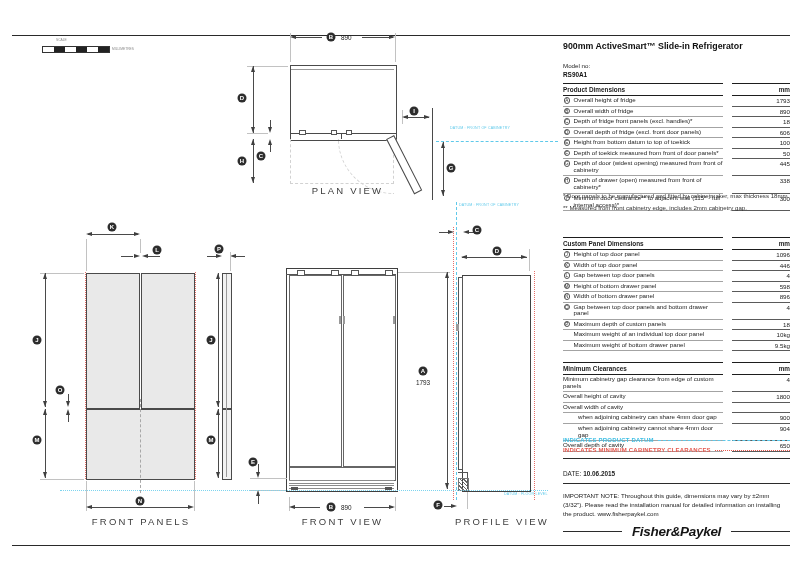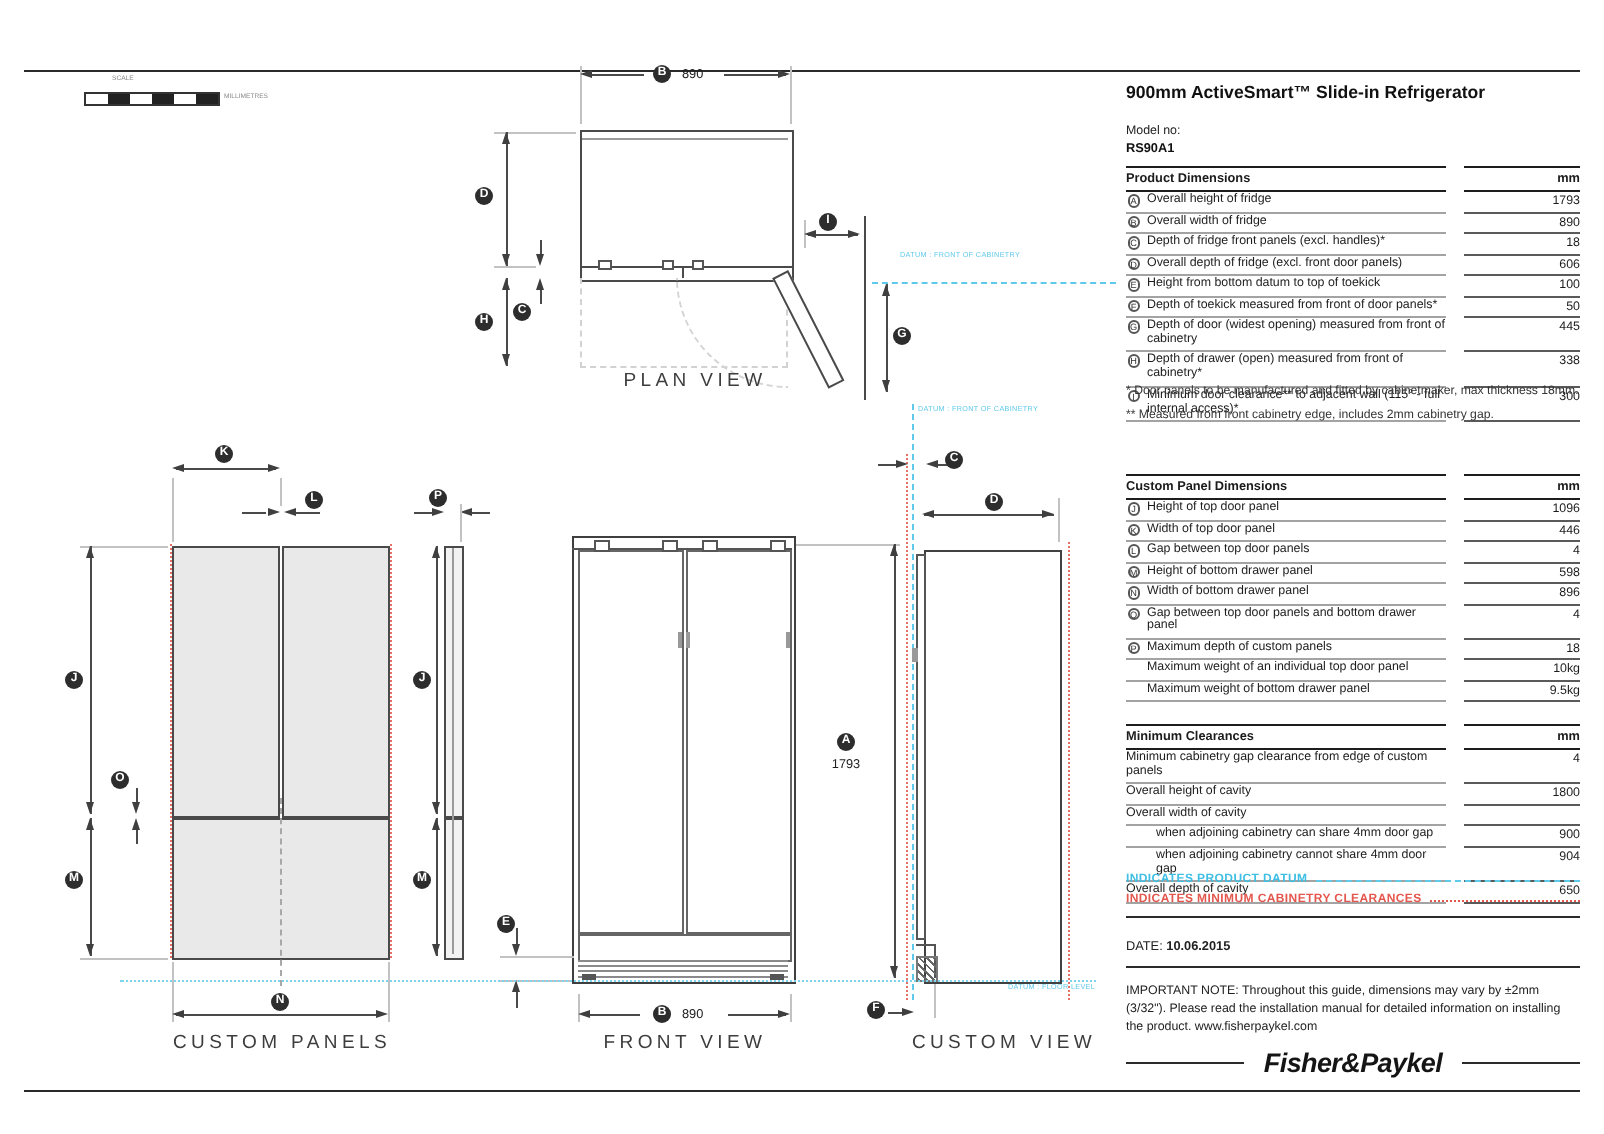--- a/index.html
+++ b/index.html
@@ -189,21 +189,21 @@
   <div class="arw up" style="left:215.5px;top:409px"></div>
   <div class="arw down" style="left:215.5px;top:472px"></div>
   <div class="mk" style="left:211px;top:440px">M</div>
 
   <div class="mk" style="left:219px;top:249px">P</div>
   <div class="hl" style="left:207px;top:256px;width:9px"></div>
   <div class="arw right" style="left:216px;top:253.5px"></div>
   <div class="arw left" style="left:230px;top:253.5px"></div>
   <div class="hl" style="left:236px;top:256px;width:9px"></div>
   <div class="vlt" style="left:230px;top:252px;height:19px"></div>
-  <div class="vlabel" style="left:72px;top:516px;width:138px">CUSTOM PANELS</div>
+  <div class="vlabel" style="left:72px;top:516px;width:138px">FRONT PANELS</div>
 
   <div class="wrect" style="left:286px;top:268px;width:110px;height:222px;border-width:1.2px;border-color:#3f3f3f"></div>
   <div class="hl" style="left:286px;top:273.5px;width:110px;background:#555"></div>
   <div class="wrect" style="left:288.5px;top:275px;width:51px;height:190px;border-color:#666"></div>
   <div class="wrect" style="left:342.5px;top:275px;width:51px;height:190px;border-color:#666"></div>
   <div class="wrect" style="left:297px;top:270px;width:6px;height:4px;border-color:#555"></div>
   <div class="wrect" style="left:331px;top:270px;width:6px;height:4px;border-color:#555"></div>
   <div class="wrect" style="left:351px;top:270px;width:6px;height:4px;border-color:#555"></div>
   <div class="wrect" style="left:385px;top:270px;width:6px;height:4px;border-color:#555"></div>
   <div style="position:absolute;left:338.5px;top:316px;width:2px;height:8px;background:#999"></div>
@@ -260,21 +260,21 @@
   <div class="wrect" style="left:457.5px;top:277px;width:3.5px;height:191px;border-color:#555"></div>
   <div style="position:absolute;left:455.5px;top:324px;width:3px;height:7px;background:#999"></div>
   <div class="hl" style="left:458px;top:472px;width:9px;background:#555"></div>
   <div class="vl" style="left:467px;top:472px;height:17px;background:#555"></div>
   <div class="hatch" style="left:458px;top:478px;width:9px;height:11px"></div>
 
   <div class="hl" style="left:444px;top:506px;width:7px"></div>
   <div class="arw right" style="left:451px;top:503.5px"></div>
   <div class="vlt" style="left:467px;top:492px;height:17px"></div>
   <div class="mk" style="left:438px;top:505px">F</div>
-  <div class="vlabel" style="left:452px;top:516px;width:100px">CUSTOM VIEW</div>
+  <div class="vlabel" style="left:452px;top:516px;width:100px">PROFILE VIEW</div>
 
   <div class="cy-hdot" style="left:60px;top:489.5px;width:488px"></div>
   <div class="tiny" style="left:504px;top:492px">DATUM : FLOOR LEVEL</div>
 
   <div class="col">
     <h1 class="title abs" style="top:41px">900mm ActiveSmart™ Slide-in Refrigerator</h1>
     <div class="abs" style="top:62px">
       <div class="mlabel">Model no:</div>
       <div class="mno">RS90A1</div>
     </div>

